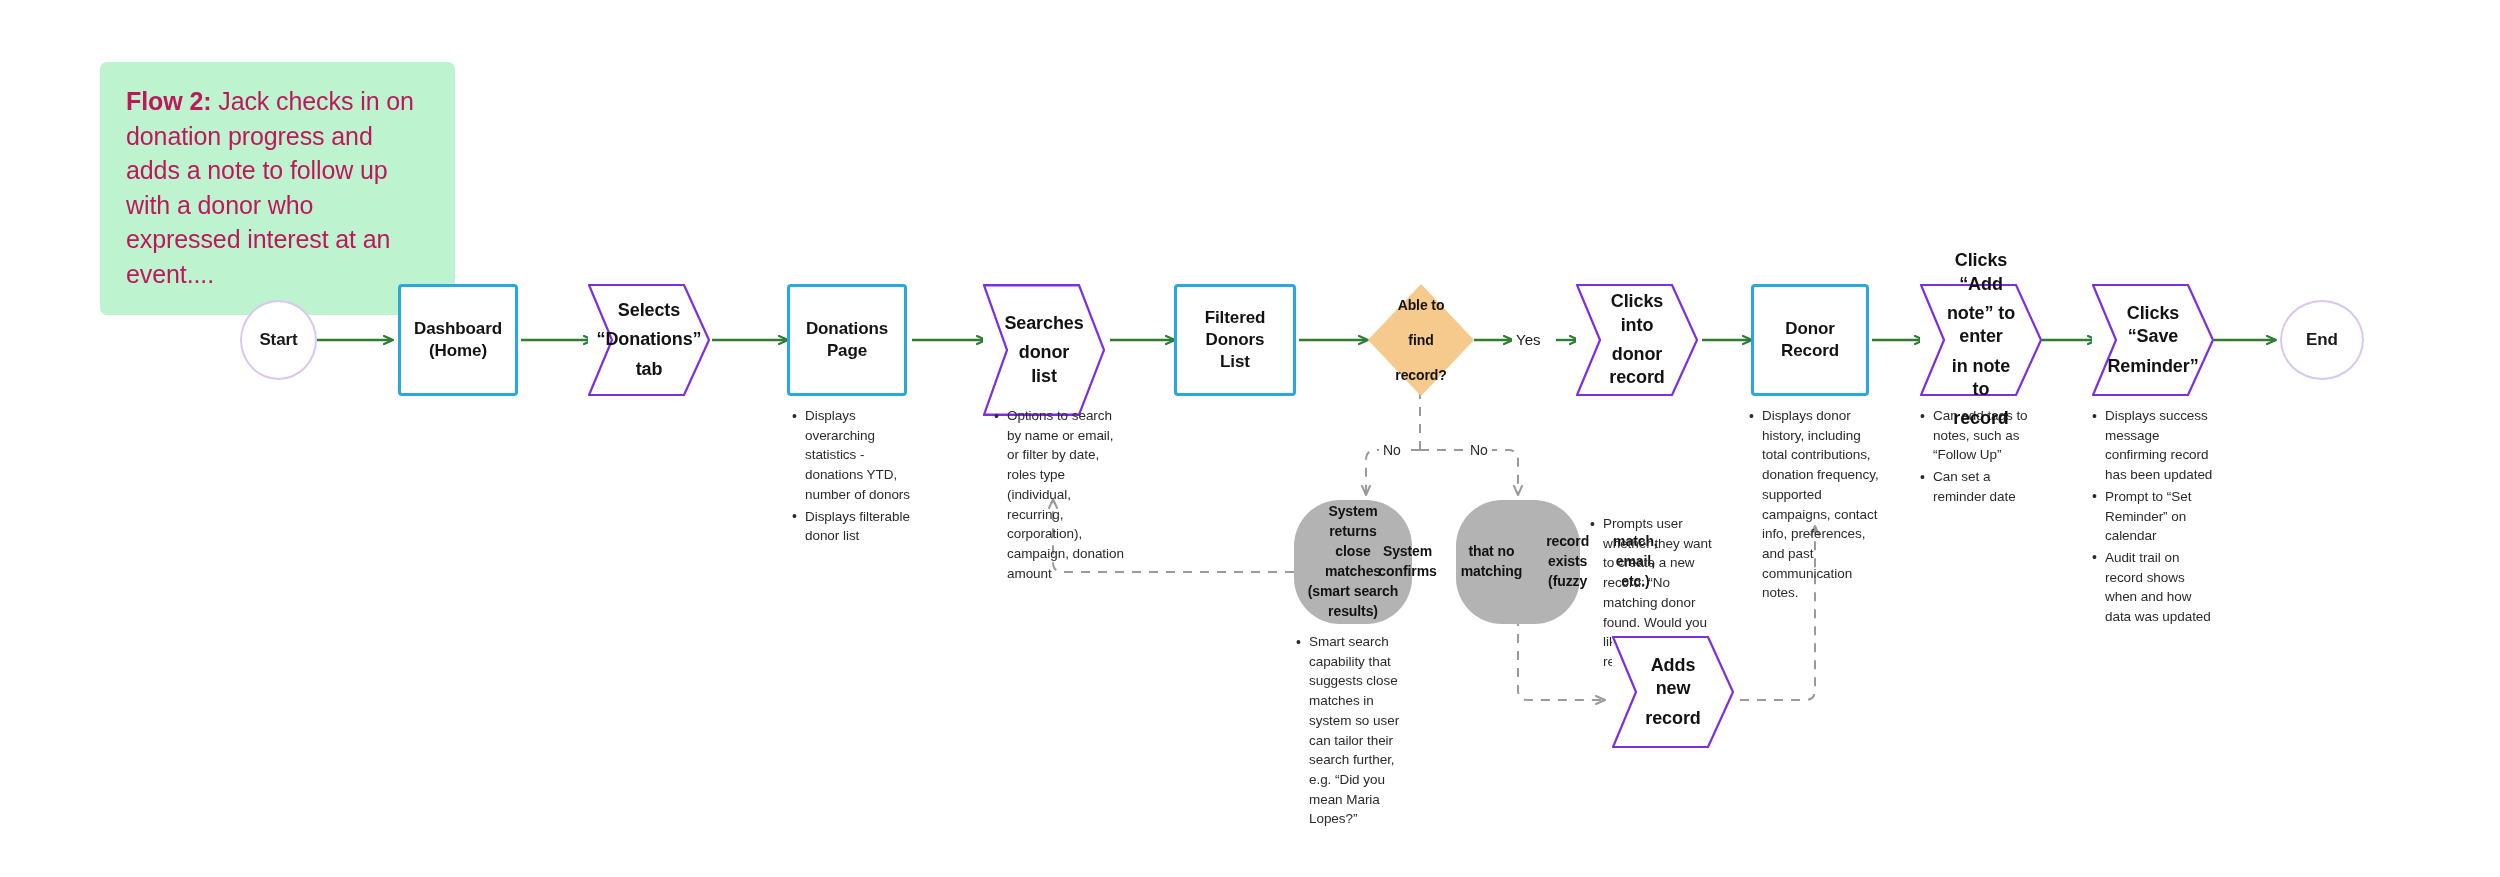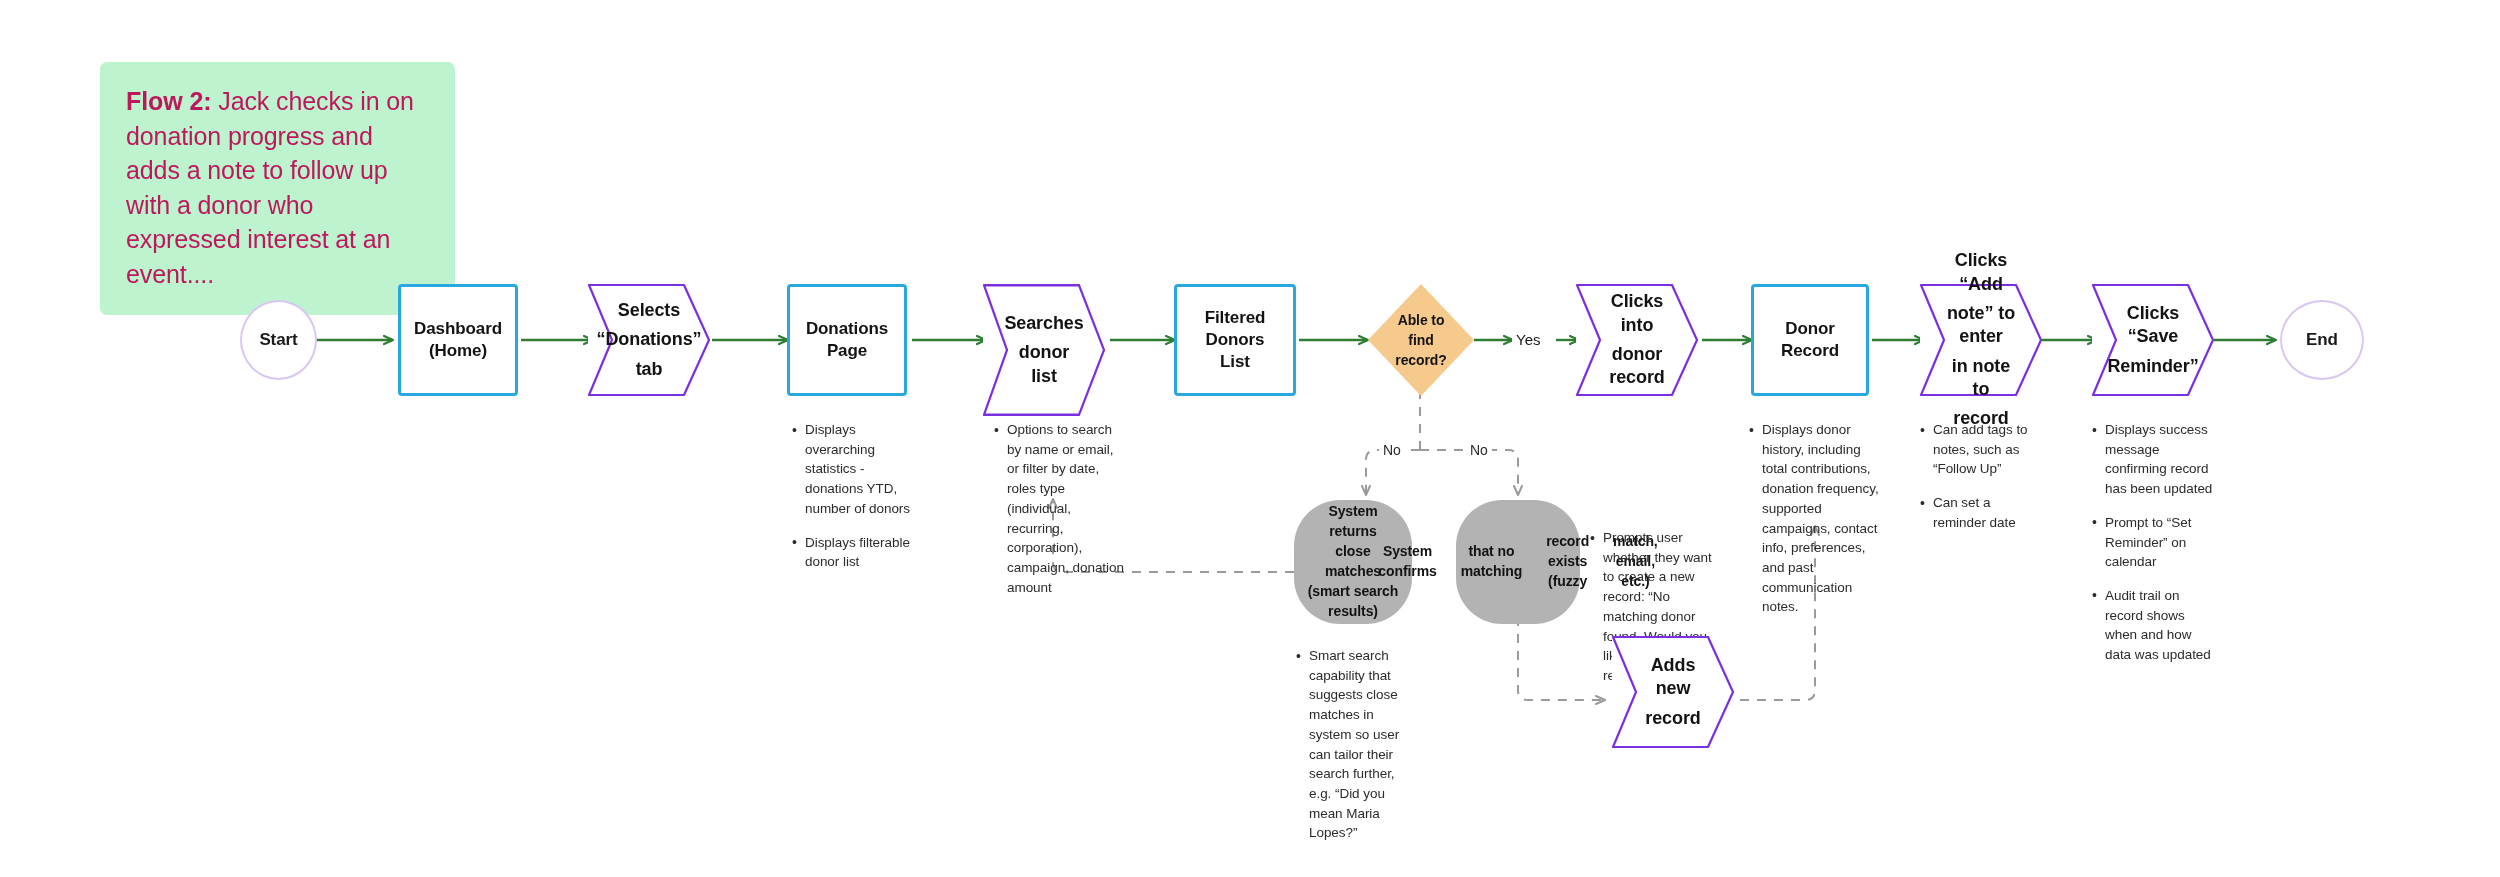--- a/index.html
+++ b/index.html
@@ -93,20 +93,21 @@
     position: relative;
     font-size: 18px;
     color: #131313;
     padding: 3px 22px;
     z-index: 2;
   }
 
   
   .diamond {
     background: transparent;
+    gap: 15px;
   }
   .diamond .dia-svg {
     position: absolute;
     left: 0; top: 0;
     width: 100%; height: 100%;
   }
   .diamond .node-label {
     position: relative;
     font-size: 14px;
     color: #131313;
@@ -134,21 +135,21 @@
     color: #2b2b2b;
     letter-spacing: -0.05px;
   }
   .notes ul {
     margin: 0;
     padding: 0 0 0 15px;
     list-style: none;
   }
   .notes li {
     position: relative;
-    margin: 14px 0 2px 0;
+    margin: 0 0 2px 0;
   }
   .notes li:before {
     content: "\2022";
     position: absolute;
     left: -13px;
     top: -0.5px;
     font-size: 14px;
     color: #2b2b2b;
   }
 

